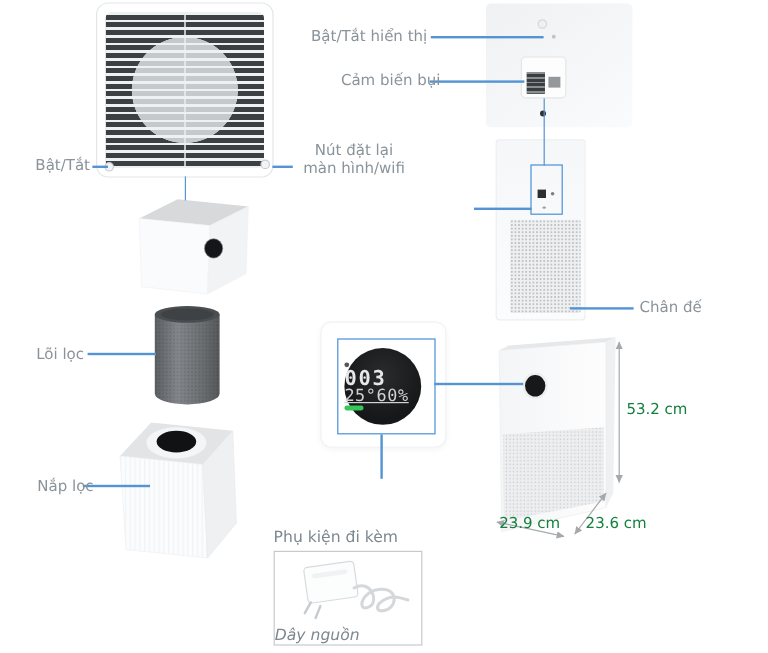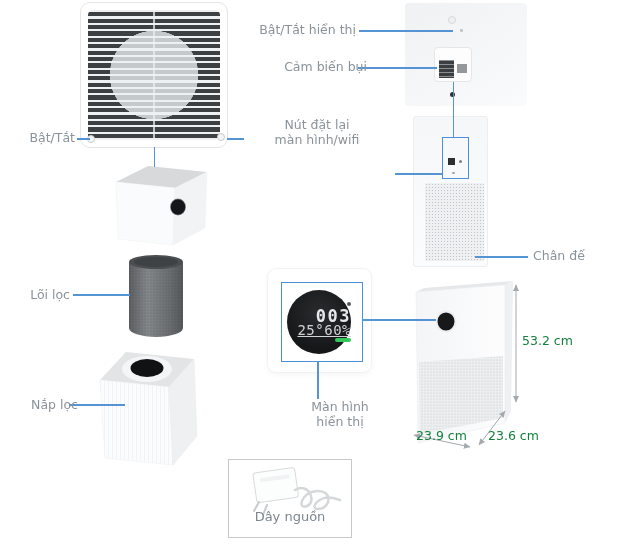--- a/index.html
+++ b/index.html
@@ -1,20 +1,20 @@
 <!DOCTYPE html>
 <html><head>
 <meta charset="utf-8">
 <style>
   html,body{margin:0;padding:0;background:#fff;}
   #canvas{position:relative;width:640px;height:544px;background:#ffffff;overflow:hidden;
           font-family:"DejaVu Sans","Liberation Sans",sans-serif;}
   .lbl{position:absolute;font-size:12.5px;color:#8a939a;line-height:14.5px;white-space:nowrap;}
   .lbl.r{text-align:right;}
-  .lbl.c{text-align:center;white-space:normal;margin-left:22px;}
+  .lbl.c{text-align:center;white-space:normal;}
   .lead{position:absolute;background:#5494d4;}
   .lead.h{height:1.5px;}
   .lead.v{width:1.5px;}
   .dim{position:absolute;font-size:12.5px;color:#15803d;white-space:nowrap;}
   .hbox{position:absolute;border:1.5px solid #4a90d9;background:transparent;}
   
   .grille{position:absolute;left:80px;top:2px;width:148px;height:146px;background:#fff;
           border:1px solid #e3e6e8;border-radius:10px;box-sizing:border-box;}
   .grille-inner{position:absolute;left:7px;top:7px;right:7px;bottom:7px;border-radius:5px;
     background:
@@ -40,31 +40,31 @@
   .pl-mesh{position:absolute;left:11px;top:66px;width:59px;height:78px;border-radius:2px;background:
       radial-gradient(#bfc3c6 0.8px,transparent 0.9px) 0 0/3px 3px,#eef0f1;}
   .pl-socket{position:absolute;left:34px;top:41px;width:7px;height:7px;background:#2c2e30;}
   .pl-sdot{position:absolute;left:45px;top:43px;width:3px;height:3px;border-radius:50%;background:#7c8083;}
   .pl-sdot2{position:absolute;left:38px;top:55px;width:3px;height:2px;border-radius:50%;background:#9a9da0;}
   
   .disp-panel{position:absolute;left:268px;top:269px;width:103px;height:103px;background:#fff;border-radius:8px;
               box-shadow:0 0 0 1px #f0f2f3,0 2px 6px rgba(0,0,0,.05);}
   .disp-circle{position:absolute;left:19px;top:21px;width:64px;height:64px;border-radius:50%;
                background:radial-gradient(circle at 50% 35%,#292b2d,#151719 70%);
-               display:flex;flex-direction:column;align-items:flex-end;justify-content:center;}
+               display:flex;flex-direction:column;align-items:flex-start;justify-content:center;}
   .disp-ico{width:4px;height:4px;border-radius:50%;background:#54575a;margin-bottom:1px;}
   .disp-aqi{font-family:"DejaVu Sans Mono","Liberation Mono",monospace;font-weight:bold;
             font-size:17px;line-height:18px;color:#e6e9eb;letter-spacing:1.5px;}
   .disp-th{font-family:"DejaVu Sans Mono","Liberation Mono",monospace;font-size:14px;
            color:#cfd3d6;letter-spacing:.5px;line-height:10px;text-decoration:underline;}
   .disp-bar{width:16px;height:3.5px;border-radius:2px;background:#35c759;margin-top:3px;}
   
   .acc-box{position:absolute;left:228px;top:459px;width:124px;height:79px;border:1px solid #c6cacd;
            box-sizing:border-box;background:#fff;}
-  .acc-label{position:absolute;left:0;right:0;bottom:13px;text-align:center;font-size:13px;color:#7d8790;}
+  .acc-label{position:absolute;left:0;right:0;bottom:0;text-align:left;font-size:13px;color:#7d8790;font-style:italic;}
   .part-svg{position:absolute;}
   .overlay{position:absolute;left:0;top:0;pointer-events:none;}
 </style>
 </head>
 <body>
 
 <div id="canvas">
 
   <div class="grille">
     <div class="grille-inner"></div>
@@ -162,20 +162,21 @@
     <defs>
       <marker id="ah" viewBox="0 0 8 8" refX="7" refY="4" markerWidth="7" markerHeight="7" orient="auto-start-reverse">
         <path d="M0,0.5 L7.5,4 L0,7.5 z" fill="#a4a9ae"></path>
       </marker>
     </defs>
     <line x1="516" y1="285" x2="516" y2="402" stroke="#a4a9ae" stroke-width="1" marker-start="url(#ah)" marker-end="url(#ah)"></line>
     <line x1="505" y1="411" x2="479" y2="445" stroke="#a4a9ae" stroke-width="1" marker-start="url(#ah)" marker-end="url(#ah)"></line>
     <line x1="414" y1="435" x2="470" y2="447" stroke="#a4a9ae" stroke-width="1" marker-start="url(#ah)" marker-end="url(#ah)"></line>
   </svg>
 
+  <div class="lbl" style="left:228px;top:442px;color:#7d8790;font-size:13px;">Phụ kiện đi kèm</div>
   <div class="acc-box">
     <svg style="position:absolute;left:8px;top:2px;" width="108" height="56" viewBox="0 0 108 56">
       <g transform="rotate(-8 40 25)">
         <rect x="18" y="8" width="42" height="30" rx="3" fill="#fcfdfd" stroke="#d8dbdd" stroke-width="1"></rect>
         <rect x="24" y="14" width="30" height="4" rx="2" fill="#f0f2f3"></rect>
       </g>
       <path d="M22,40 l-5,9 M30,43 l-4,10" stroke="#c8cbce" stroke-width="2" fill="none" stroke-linecap="round"></path>
       <path d="M58,28 C72,20 80,40 70,44 C60,48 64,30 80,29 C96,28 94,46 82,47 C72,48 80,33 96,36 L103,38" stroke="#d5d8da" stroke-width="2.5" fill="none" stroke-linecap="round"></path>
     </svg>
     <div class="acc-label">Dây nguồn</div>
@@ -197,22 +198,18 @@
   <div class="lbl r" style="left:27px;top:131px;width:48px;">Bật/Tắt</div>
   <div class="lbl r" style="left:248px;top:23px;width:108px;">Bật/Tắt hiển thị</div>
   <div class="lbl r" style="left:259px;top:60px;width:84px;margin-left:24px;">Cảm biến bụi</div>
   <div class="lbl c" style="left:247px;top:118px;width:96px;">
     <span>Nút đặt lại</span><br>
     <span>màn hình/wifi</span>
   </div>
   <div class="lbl" style="left:533px;top:249px;">Chân đế</div>
   <div class="lbl r" style="left:26px;top:288px;width:44px;">Lõi lọc</div>
   <div class="lbl r" style="left:30px;top:398px;width:48px;">Nắp lọc</div>
-  <div class="lbl c" style="left:288px;top:400px;width:60px;">
-    <span>Màn hình</span><br>
-    <span>hiển thị</span>
-  </div>
 
   <div class="dim" style="left:522px;top:333px;">53.2 cm</div>
   <div class="dim" style="left:488px;top:428px;">23.6 cm</div>
   <div class="dim" style="left:416px;top:428px;text-align:right;">23.9 cm</div>
 
 </div>
 
 </body></html>

